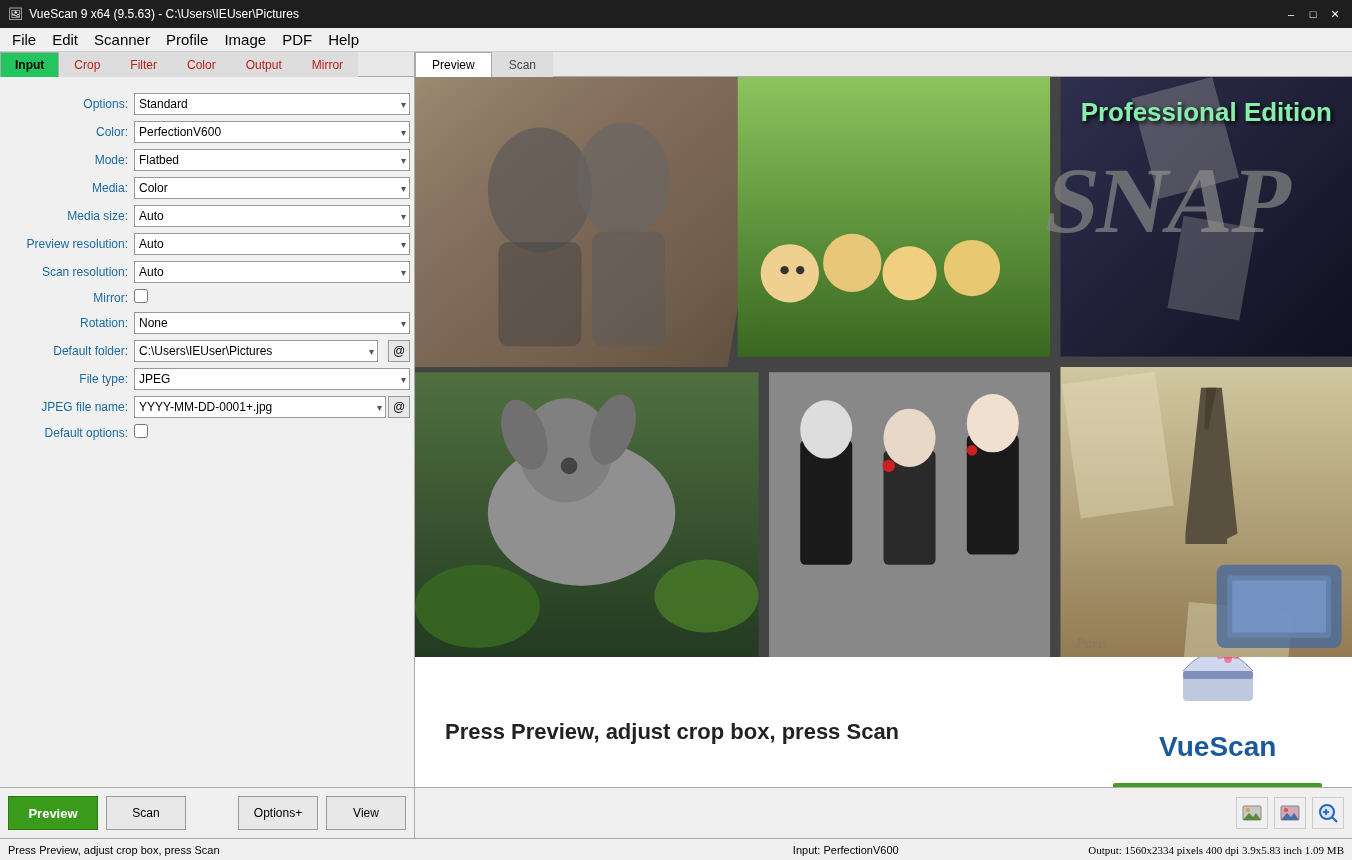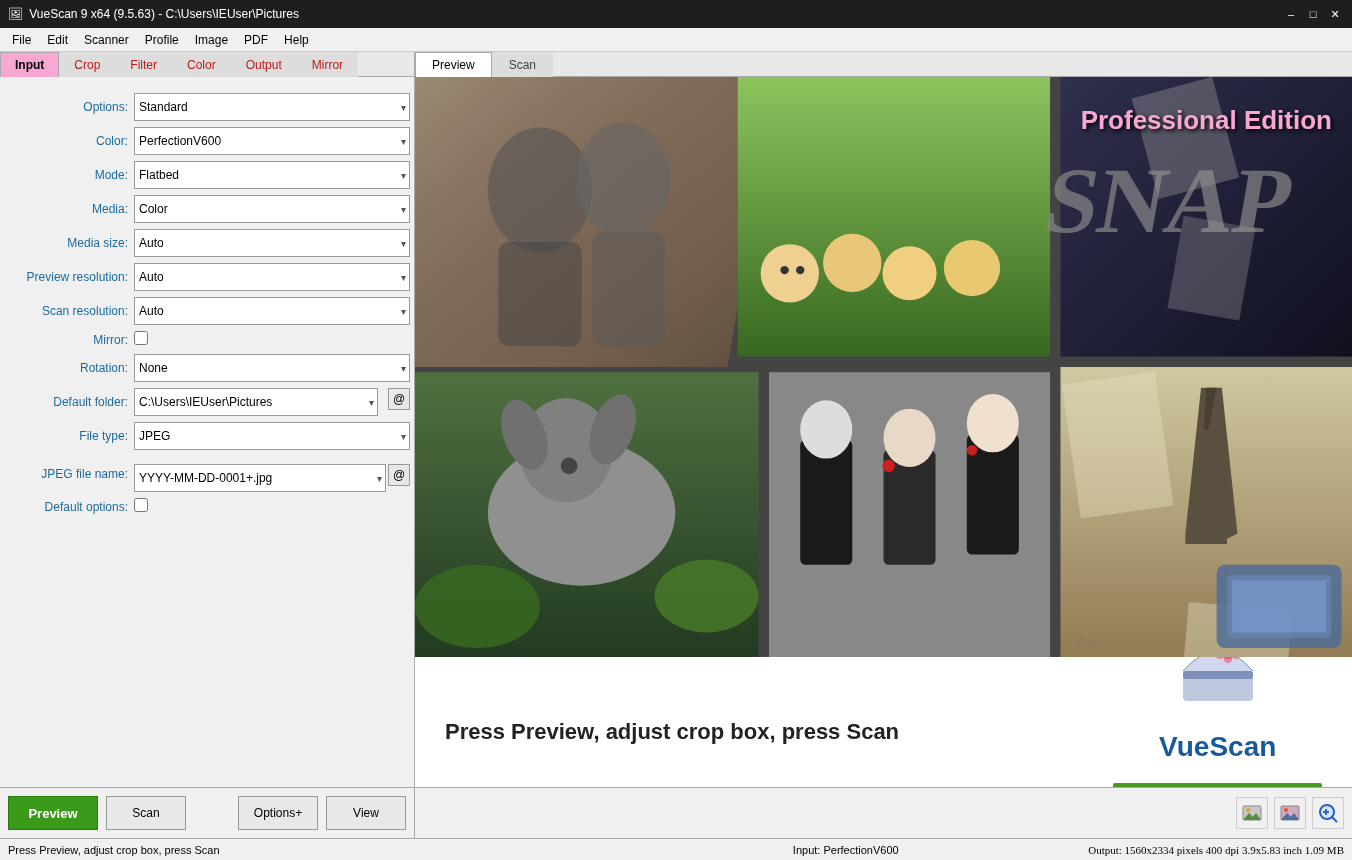--- a/index.html
+++ b/index.html
@@ -6,56 +6,56 @@
     body { font-family: 'Segoe UI', Tahoma, sans-serif; font-size: 12px; background: #f0f0f0; color: #000; width: 1352px; height: 860px; overflow: hidden; display: flex; flex-direction: column; }
 
     
     .titlebar { background: #1e1e1e; color: #fff; display: flex; align-items: center; justify-content: space-between; padding: 4px 8px; height: 28px; }
     .titlebar-left { display: flex; align-items: center; gap: 6px; font-size: 12px; }
     .titlebar-controls { display: flex; gap: 4px; }
     .titlebar-btn { width: 18px; height: 18px; display: flex; align-items: center; justify-content: center; font-size: 11px; color: #fff; cursor: pointer; }
 
     
     .menubar { background: #f0f0f0; border-bottom: 1px solid #ccc; display: flex; align-items: center; height: 24px; padding: 0 4px; }
-    .menubar-item { padding: 2px 8px; cursor: pointer; font-size: 12px; }
+    .menubar-item { padding: 2px 8px; cursor: pointer; font-size: 15px; }
 
     
     .main-layout { display: flex; flex: 1; overflow: hidden; }
 
     
     .left-panel { width: 415px; min-width: 415px; display: flex; flex-direction: column; border-right: 1px solid #aaa; background: #f0f0f0; }
 
     
     .tabs { display: flex; border-bottom: 1px solid #aaa; background: #e8e8e8; }
     .tab { padding: 5px 14px; cursor: pointer; font-size: 12px; border: 1px solid transparent; border-bottom: none; margin-bottom: -1px; background: #ddd; color: #b91c1c; }
-    .tab.active { background: #f9a8d4; border-color: #aaa; border-bottom-color: #f0f0f0; color: #000; font-weight: 600; }
+    .tab.active { background: #22c55e; border-color: #aaa; border-bottom-color: #f0f0f0; color: #000; font-weight: 600; }
 
     
     .form-area { flex: 1; padding: 16px 4px; overflow-y: auto; }
     .form-row { display: flex; align-items: center; margin-bottom: 6px; }
     .form-label { text-align: right; width: 130px; min-width: 130px; padding-right: 6px; color: #1a6aa0; font-size: 12px; }
-    .form-select { width: 100%; padding: 2px 20px 2px 4px; font-size: 12px; border: 1px solid #999; background: #fff; appearance: none; cursor: pointer; height: 28px; }
+    .form-select { width: 100%; padding: 2px 20px 2px 4px; font-size: 12px; border: 1px solid #999; background: #fff; appearance: none; cursor: pointer; height: 22px; }
     .select-wrap { position: relative; flex: 1; }
     .select-wrap::after { content: '▾'; position: absolute; right: 4px; top: 50%; transform: translateY(-50%); pointer-events: none; font-size: 10px; color: #555; }
     .at-btn { width: 22px; height: 22px; border: 1px solid #999; background: #e8e8e8; cursor: pointer; display: flex; align-items: center; justify-content: center; font-size: 12px; }
     .checkbox { width: 14px; height: 14px; cursor: pointer; }
 
     
     .right-panel { flex: 1; display: flex; flex-direction: column; background: #fff; }
 
     
     .preview-tabs { display: flex; border-bottom: 1px solid #aaa; background: #e8e8e8; }
     .preview-tab { padding: 5px 16px; cursor: pointer; font-size: 12px; border: 1px solid transparent; border-bottom: none; margin-bottom: -1px; background: #ddd; color: #444; }
     .preview-tab.active { background: #fff; border-color: #aaa; border-bottom-color: #fff; color: #000; }
 
     
     .preview-content { flex: 1; display: flex; flex-direction: column; overflow: hidden; }
     .preview-image-area { flex: 0 0 580px; position: relative; overflow: hidden; background: #555; }
 
-    .professional-edition-text { position: absolute; top: 20px; right: 20px; color: #f9a8d4; font-size: 26px; font-weight: bold; text-shadow: 2px 2px 4px #000; z-index: 10; margin-top: 8px; }
+    .professional-edition-text { position: absolute; top: 20px; right: 20px; color: #86efac; font-size: 26px; font-weight: bold; text-shadow: 2px 2px 4px #000; z-index: 10; }
 
     
     .preview-bottom { flex: 1; display: flex; align-items: flex-start; justify-content: space-between; padding: 20px 30px; background: #fff; }
     .preview-tagline { font-size: 22px; font-weight: bold; color: #222; margin-top: 20px; }
     .vuescan-logo-area { display: flex; flex-direction: column; align-items: center; gap: 20px; }
     .btn-preview { background: #3a9a1a; color: #fff; border: 1px solid #2a7a12; padding: 4px 18px; font-size: 13px; font-weight: bold; cursor: pointer; height: 34px; min-width: 90px; }
     .btn-normal { background: #e8e8e8; color: #000; border: 1px solid #999; padding: 4px 14px; font-size: 12px; cursor: pointer; height: 34px; min-width: 80px; }
     .icon-btn { width: 32px; height: 32px; display: flex; align-items: center; justify-content: center; cursor: pointer; border: 1px solid #ccc; background: #f0f0f0; font-size: 18px; }
 
     
@@ -204,21 +204,21 @@
         <div class="form-label">File type:</div>
         <div class="select-wrap">
           <select class="form-select">
             <option value="JPEG">JPEG</option>
           </select>
         </div>
       </div>
 
       <div class="form-row">
         <div class="form-label">JPEG file name:</div>
-        <div style="display:flex;flex:1;gap:2px;margin-top:8px;">
+        <div style="display:flex;flex:1;gap:2px;">
           <div class="select-wrap" style="flex:1;">
             <select class="form-select">
               <option value="YYYY-MM-DD-0001+.jpg">YYYY-MM-DD-0001+.jpg</option>
             </select>
           </div>
           <button class="at-btn">@</button>
         </div>
       </div>
 
       <div class="form-row">

